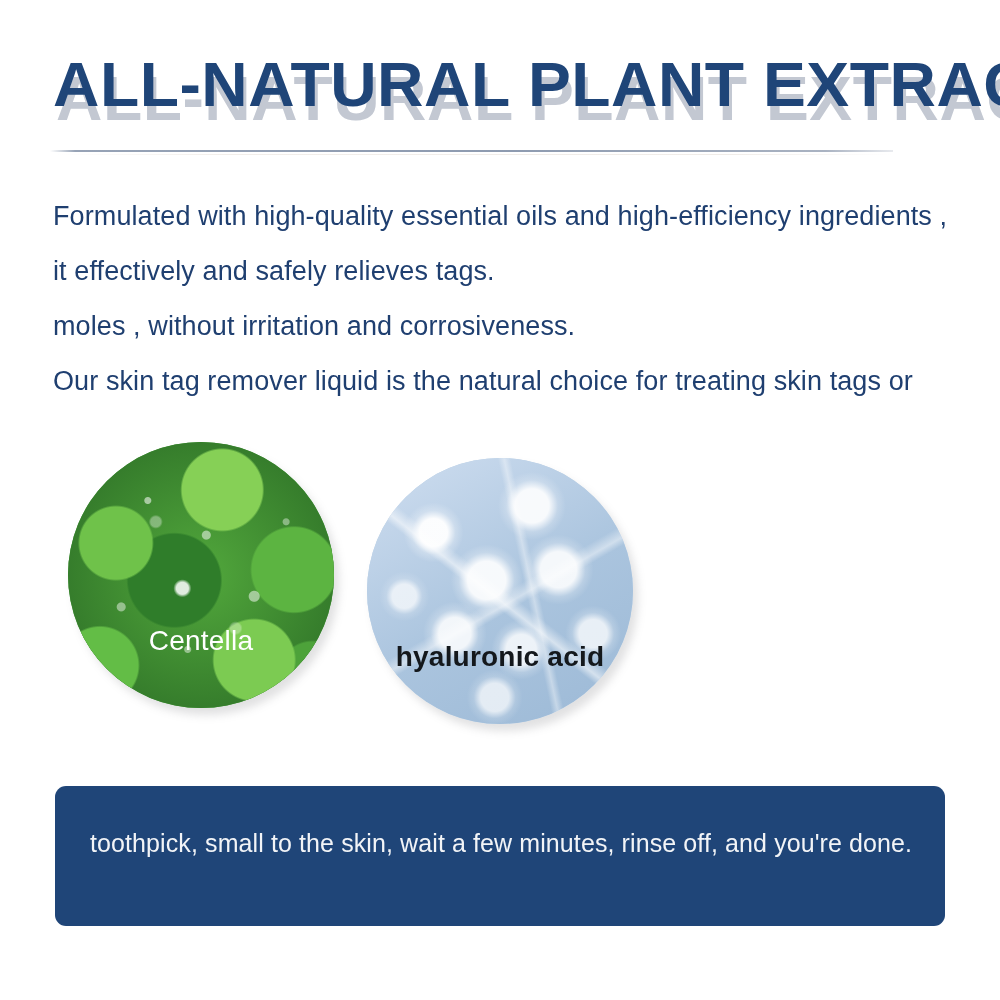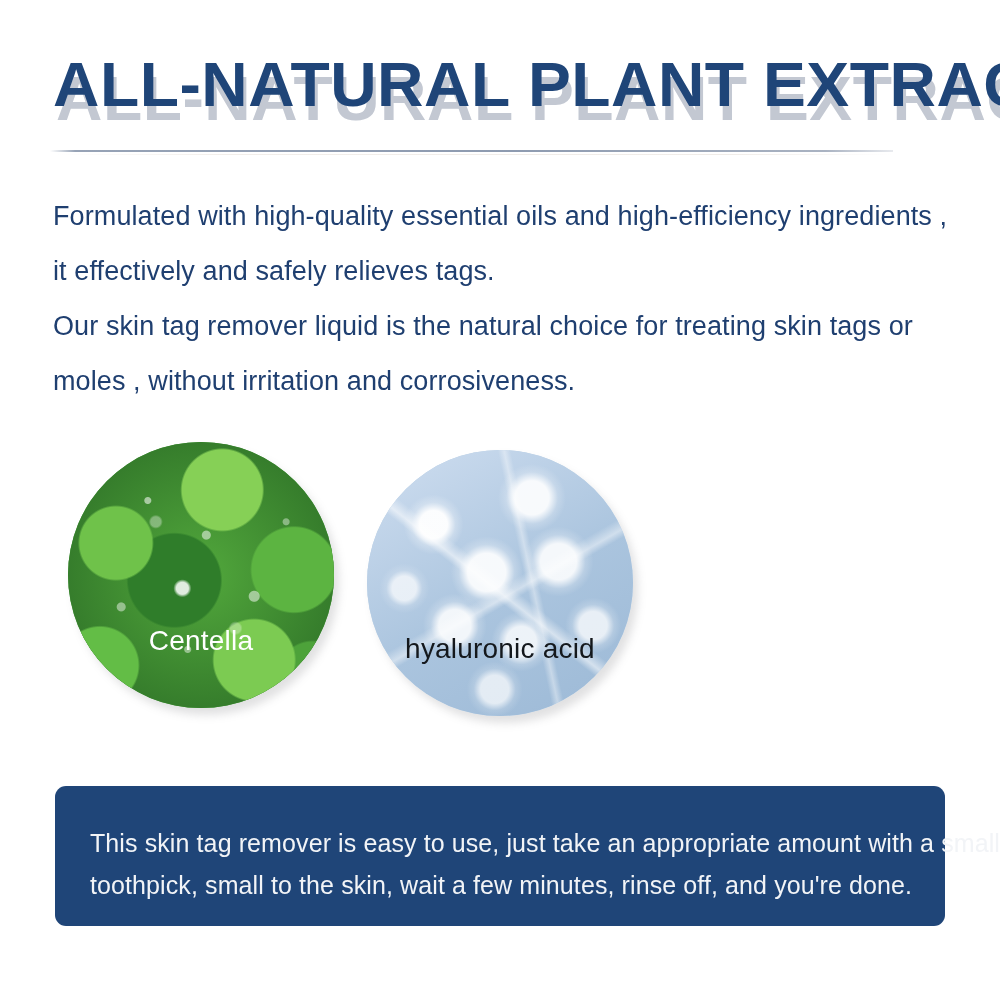--- a/index.html
+++ b/index.html
@@ -92,21 +92,21 @@
   }
   .circle {
     position: absolute;
     width: 266px;
     height: 266px;
     border-radius: 50%;
     overflow: hidden;
     box-shadow: 5px 7px 9px rgba(120,120,125,0.22);
   }
   .circle-1 { left: 68px;  top: 0; }
-  .circle-2 { left: 367px; top: 8px; }
+  .circle-2 { left: 367px; top: 16px; font-weight: bold; }
   .circle-3 { left: 667px; top: 0; }
 
   .circle-art {
     position: absolute;
     inset: 0;
   }
 
   
   .art-centella {
     background-color: #3e9b33;
@@ -230,37 +230,36 @@
   <div class="title-reflection">ALL-NATURAL PLANT EXTRACTS</div>
   <div class="title-main">ALL-NATURAL PLANT EXTRACTS</div>
 </div>
 
 <div class="divider"></div>
 <div class="divider-under"></div>
 
 <div class="intro">
   <span class="intro-line">Formulated with high-quality essential oils and high-efficiency ingredients ,</span>
   <span class="intro-line">it effectively and safely relieves tags.</span>
+  <span class="intro-line">moles , without irritation and corrosiveness.</span>
   <span class="intro-line">Our skin tag remover liquid is the natural choice for treating skin tags or</span>
-  <span class="intro-line">moles , without irritation and corrosiveness.</span>
 </div>
 
 <div class="circles">
 
   <div class="circle circle-1">
     <div class="circle-art art-centella"></div>
     <div class="circle-label label-light">Centella</div>
   </div>
 
   <div class="circle circle-2">
     <div class="circle-art art-molecule"></div>
     <div class="circle-label label-dark">hyaluronic acid</div>
   </div>
 
 
 </div>
 
 <div class="note-box">
   <div class="note-text">
-    <span class="note-line">This skin tag remover is easy to use, just take an appropriate amount with a small</span>
     <span class="note-line">toothpick, small to the skin, wait a few minutes, rinse off, and you're done.</span>
   </div>
 </div>
 
 </body></html>

